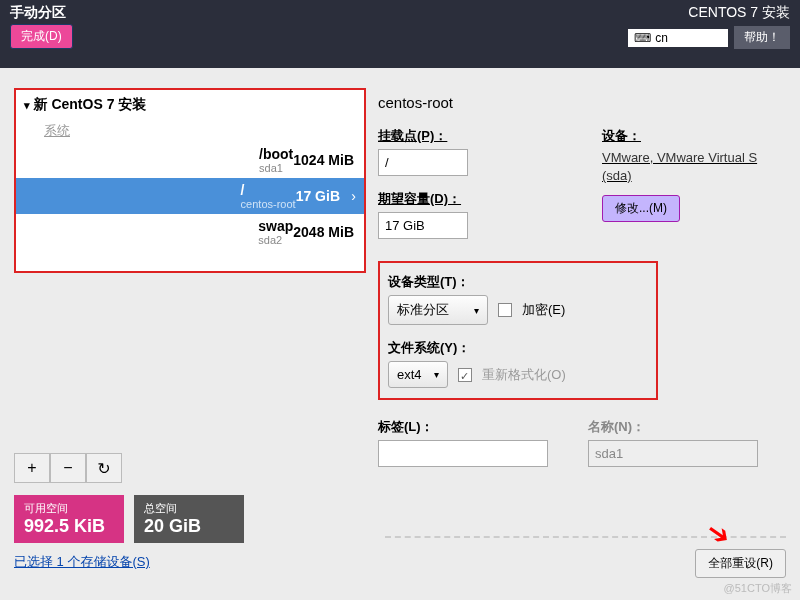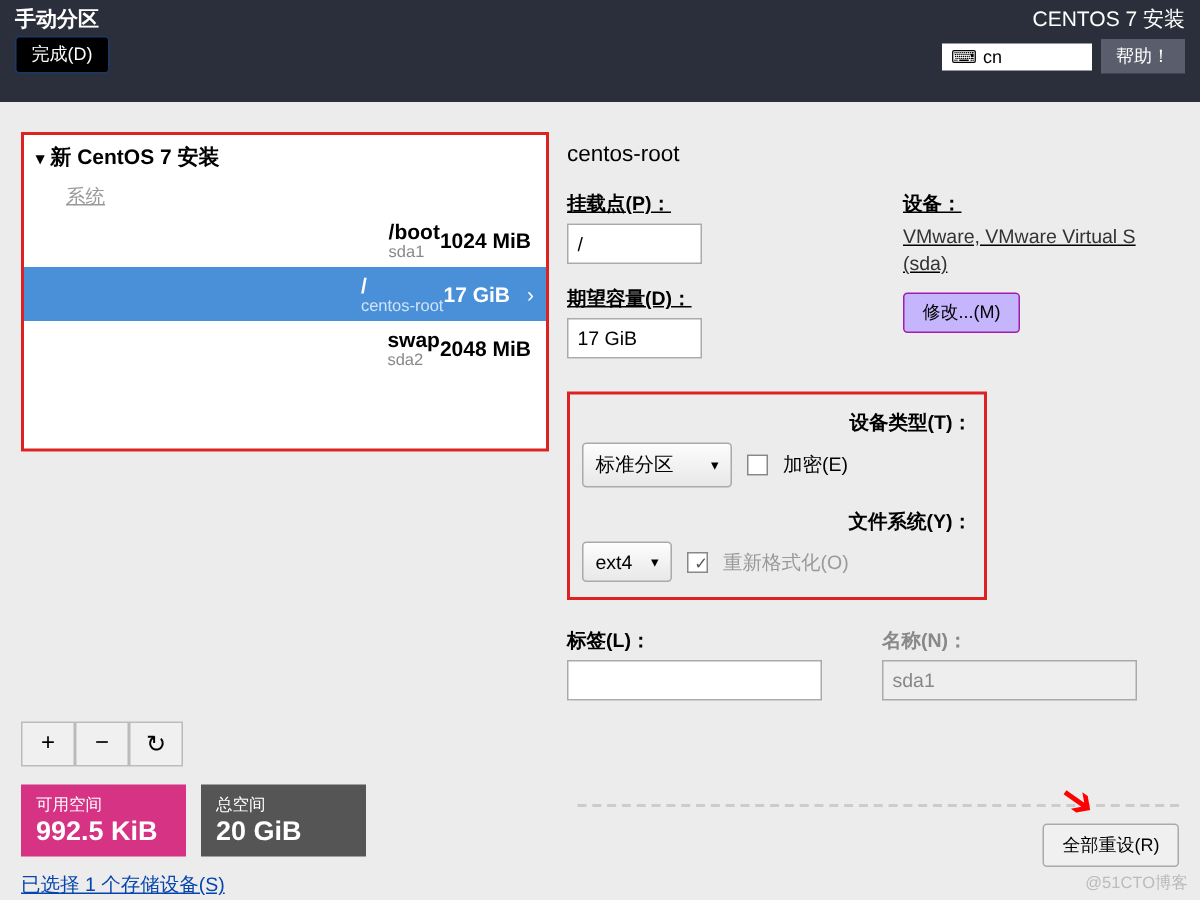--- a/index.html
+++ b/index.html
@@ -1,29 +1,29 @@
 <!DOCTYPE html>
 <html><head>
 <meta charset="utf-8">
 <style>
 * { box-sizing: border-box; margin: 0; padding: 0; font-family: sans-serif; }
 body { width: 800px; height: 600px; background: #ececec; overflow: hidden; position: relative; }
 .topbar { background: #2b2e3b; color: #fff; height: 68px; display: flex; justify-content: space-between; padding: 4px 10px 0 10px; }
 .topbar-left { display: flex; flex-direction: column; align-items: flex-start; gap: 2px; }
 .topbar-title { font-size: 14px; font-weight: bold; }
-.done-btn { background: #000000; border: 1px solid #1a3a66; color: #fff; padding: 3px 10px; font-size: 12px; border-radius: 3px; cursor: pointer; }
+.done-btn { background: #ec4899; border: 1px solid #1a3a66; color: #fff; padding: 3px 10px; font-size: 12px; border-radius: 3px; cursor: pointer; }
 .topbar-right { display: flex; flex-direction: column; align-items: flex-end; gap: 4px; }
 .install-title { font-size: 14px; }
 .lang-row { display: flex; gap: 6px; align-items: center; }
 .lang-box { background: #fff; color: #000; font-size: 12px; padding: 2px 6px; display: flex; align-items: center; gap: 4px; width: 100px; }
 .kb-icon::before { content: "⌨"; }
 .help-btn { background: #5a5d6b; color: #fff; border: none; padding: 3px 10px; font-size: 12px; cursor: pointer; }
 .main { display: flex; padding: 20px 14px 0 14px; gap: 12px; }
 .left-col { width: 352px; }
-.tree-box { border: 2px solid #d22; height: 213px; background: #fff; padding: 0; overflow: hidden; }
+.tree-box { border: 2px solid #d22; height: 185px; background: #fff; padding: 0; overflow: hidden; }
 .tree-header { display: flex; align-items: center; padding: 6px 8px; font-weight: bold; font-size: 14px; }
 .tree-header::before { content: "▾"; margin-right: 4px; font-size: 11px; }
 .tree-sys { color: #999; font-size: 13px; padding: 2px 0 2px 28px; text-decoration: underline; }
 .part-row { padding: 4px 10px 4px 28px; display: flex; justify-content: flex-end; align-items: center; position: relative; }
 .part-row.selected { background: #4a90d9; color: #fff; }
 .part-main { font-weight: bold; font-size: 14px; }
 .part-sub { font-size: 11px; color: #888; }
 .part-row.selected .part-sub { color: #cfe3f7; }
 .part-size { font-weight: bold; font-size: 14px; text-align: right; }
 .chev { position: absolute; right: 8px; top: 50%; transform: translateY(-50%); color: #fff; font-size: 14px; }
@@ -40,21 +40,21 @@
 .vol-name { font-size: 15px; margin-bottom: 16px; }
 .form-grid { display: flex; gap: 40px; }
 .form-col { flex: 1; text-decoration: underline; }
 .field { margin-bottom: 14px; }
 .field-label { font-size: 13px; margin-bottom: 4px; font-weight: bold; }
 .text-input { border: 1px solid #aaa; padding: 5px 6px; font-size: 13px; width: 90px; background: #fff; }
 .text-input.wide { width: 170px; }
 .text-input.disabled { background: #eee; color: #888; }
 .dev-text { font-size: 13px; color: #333; line-height: 1.4; }
 .mod-btn { margin-top: 10px; background: #c4b5fd; border: 1px solid #a21caf; padding: 4px 12px; font-size: 12px; border-radius: 3px; cursor: pointer; }
-.red-box { border: 2px solid #d22; padding: 10px 8px; margin: 8px 0; width: 280px; text-align: right; }
+.red-box { border: 2px solid #d22; padding: 10px 8px; margin: 8px 0; width: 280px; }
 .dropdown { border: 1px solid #aaa; background: linear-gradient(#fdfdfd,#e8e8e8); padding: 5px 8px; font-size: 13px; width: 100px; display: inline-flex; justify-content: space-between; align-items: center; cursor: pointer; border-radius: 3px; }
 .dropdown::after { content: "▾"; font-size: 10px; margin-left: 6px; }
 .inline-row { display: flex; align-items: center; gap: 10px; }
 .cb { width: 14px; height: 14px; border: 1px solid #888; display: inline-block; background: #fff; }
 .cb.checked::before { content: "✓"; font-size: 11px; position: relative; top: -3px; left: 1px; color: #555; }
 .cb-label { font-size: 13px; }
 .cb-label.disabled { color: #999; }
 .bottom-labels { display: flex; gap: 40px; margin-top: 18px; }
 .reset-btn { position: absolute; right: 14px; bottom: 22px; background: #f0f0f0; border: 1px solid #aaa; padding: 5px 12px; font-size: 12px; border-radius: 3px; cursor: pointer; }
 .dotted { border-top: 2px dashed #ccc; position: absolute; bottom: 62px; left: 385px; right: 14px; }

